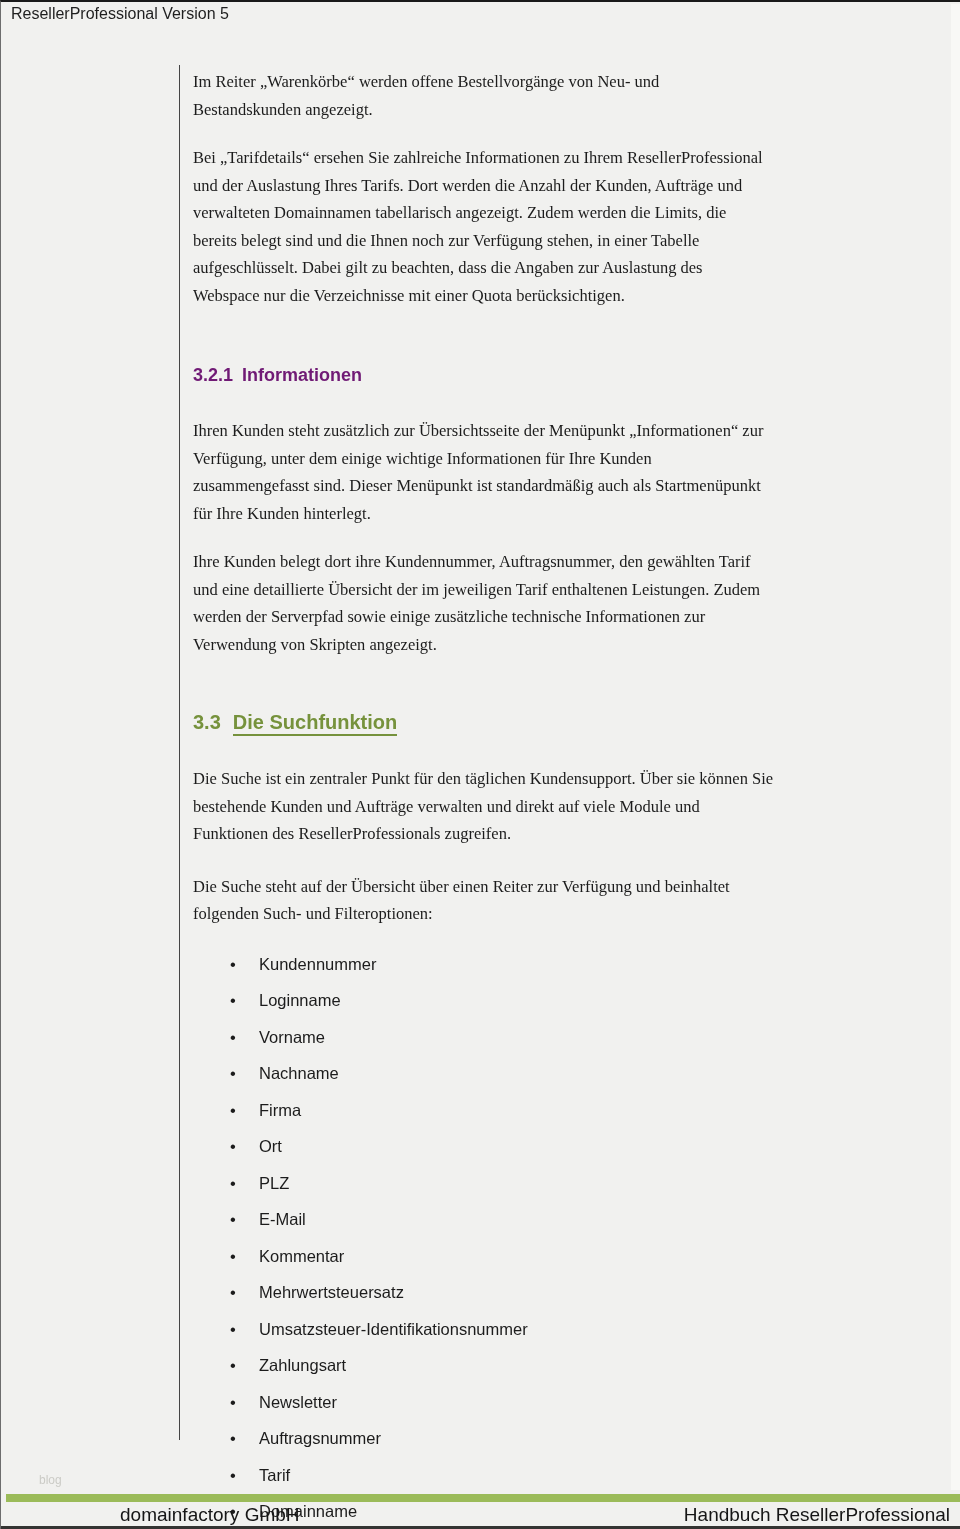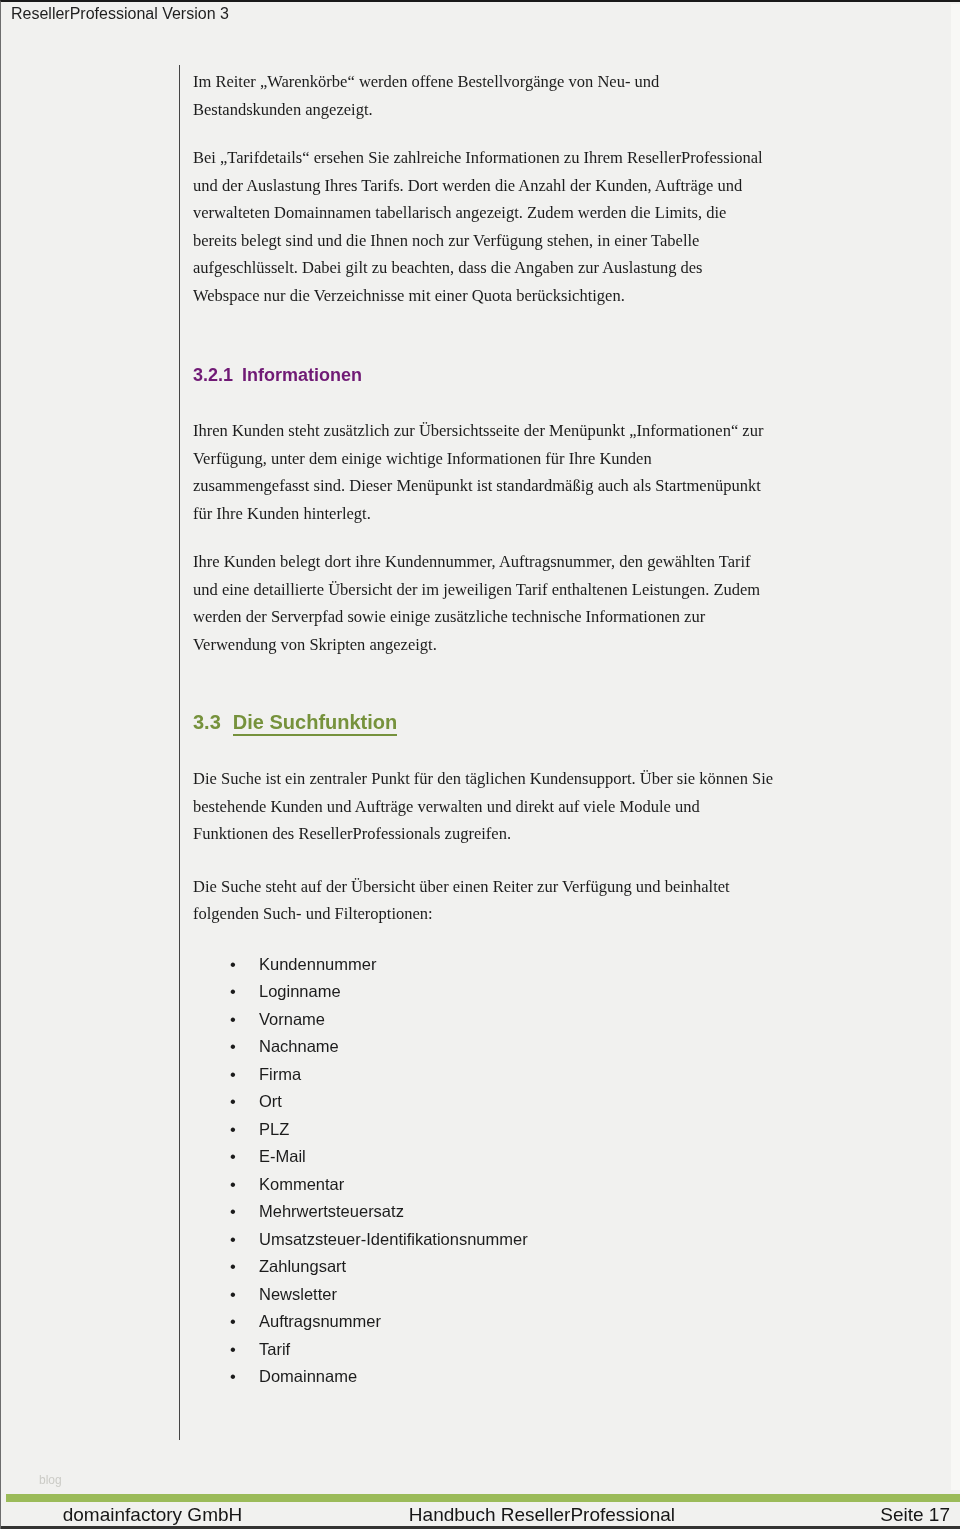--- a/index.html
+++ b/index.html
@@ -16,36 +16,36 @@
   .body{margin:0;font-size:16.5px;line-height:27.5px;white-space:pre-line;font-family:Liberation Serif, serif;}
   .mt21{margin-top:21px}
   .mt25{margin-top:25px}
   .mt26{margin-top:28px}
   .h321{margin:53px 0 0;font-size:18px;line-height:27px;font-weight:700;color:#701a75;}
   .h33{margin:49px 0 0;font-size:20px;line-height:30px;font-weight:700;color:#76923c;}
   .hnum{display:inline-block;margin-right:9px;}
   .hnum2{display:inline-block;margin-right:12px;}
   .underlined{border-bottom:2px solid #76923c;padding-bottom:1px;}
   .bullets{margin:23px 0 0;padding:0;list-style:none;}
-  .bullets li{position:relative;padding-left:66px;font-size:16.5px;line-height:27.5px;}
+  .bullets li{position:relative;padding-left:66px;font-size:16.5px;line-height:27.5px;margin-top:9px;}
   .bullets li::before{content:"\2022";position:absolute;left:37px;top:0;color:#1c1c1c;}
   .watermark{position:absolute;left:38px;top:1471px;font-size:12px;color:#cbcbc6;}
   .footer-bar{position:absolute;left:5px;right:0;top:1492px;height:8px;background:#9bbb59;}
   .footer{position:absolute;left:14px;right:10px;top:1502px;display:flex;align-items:baseline;font-size:19px;color:#161616;}
   .f-left{flex:1;text-align:center;}
   .f-center{flex:1.4;text-align:right;}
   .f-right{flex:1;text-align:right;}
   .bottom-edge{position:absolute;left:0;right:0;bottom:0;height:3px;background:#343432;}
 </style>
 </head>
 <body>
 
 <div class="page">
 
-  <div class="page-header">ResellerProfessional Version 3</div>
+  <div class="page-header">ResellerProfessional Version 5</div>
 
   <div class="right-strip"></div>
   <div class="vrule"></div>
 
   <div class="content">
 
     <p class="body">Im Reiter „Warenkörbe“ werden offene Bestellvorgänge von Neu- und
 Bestandskunden angezeigt.</p>
     <p class="body mt21">Bei „Tarifdetails“ ersehen Sie zahlreiche Informationen zu Ihrem ResellerProfessional
 und der Auslastung Ihres Tarifs. Dort werden die Anzahl der Kunden, Aufträge und
@@ -94,18 +94,17 @@
 
   </div>
 
   <div class="watermark">blog</div>
 
   <div class="footer-bar"></div>
 
   <div class="footer">
     <span class="f-left">domainfactory GmbH</span>
     <span class="f-center">Handbuch ResellerProfessional</span>
-    <span class="f-right">Seite 17</span>
   </div>
 
   <div class="bottom-edge"></div>
 
 </div>
 
 </body></html>

